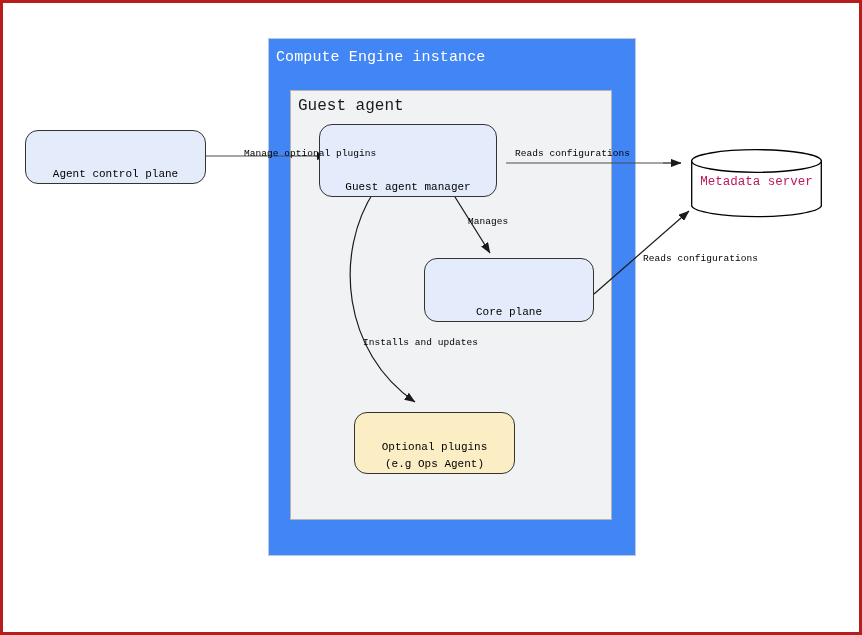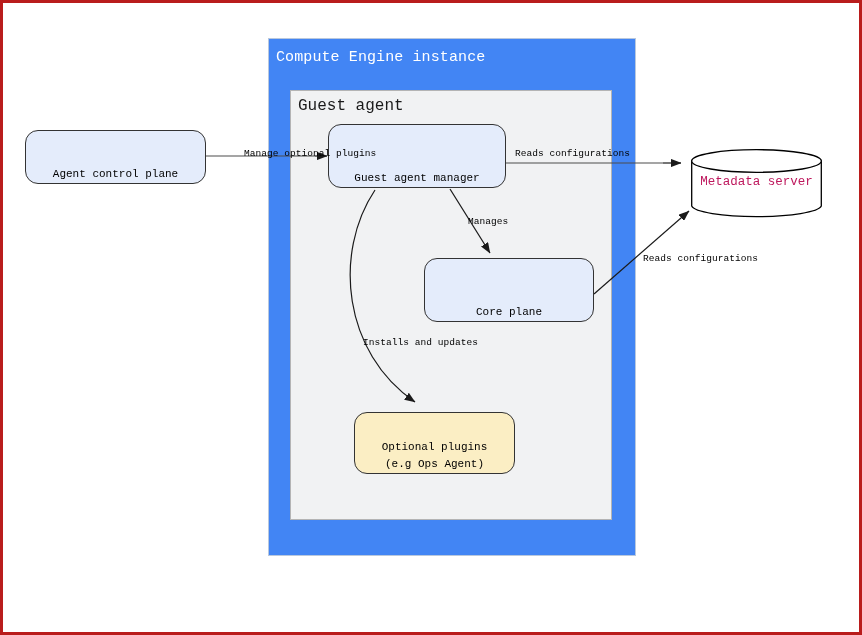--- a/index.html
+++ b/index.html
@@ -71,21 +71,21 @@
     justify-content: flex-end;
     font-size: 11px;
     color: #000000;
     line-height: 1.55;
     text-align: center;
   }
   .node.blue   { background: #e4ecfb; }
   .node.yellow { background: #fbeec4; }
 
   #node-agent-control-plane { left: 22px;  top: 127px; width: 181px; height: 54px; }
-  #node-guest-agent-manager { left: 325px; top: 121px; width: 178px; height: 64px; }
+  #node-guest-agent-manager { left: 316px; top: 121px; width: 178px; height: 73px; }
   #node-core-plugin         { left: 421px; top: 255px; width: 170px; height: 64px; }
   #node-optional-plugins    { left: 351px; top: 409px; width: 161px; height: 62px; }
   #node-optional-plugins .node-line { text-align: left; }
 
   
   .cylinder {
     position: absolute;
     left: 688px;
     top: 146px;
     width: 131px;

